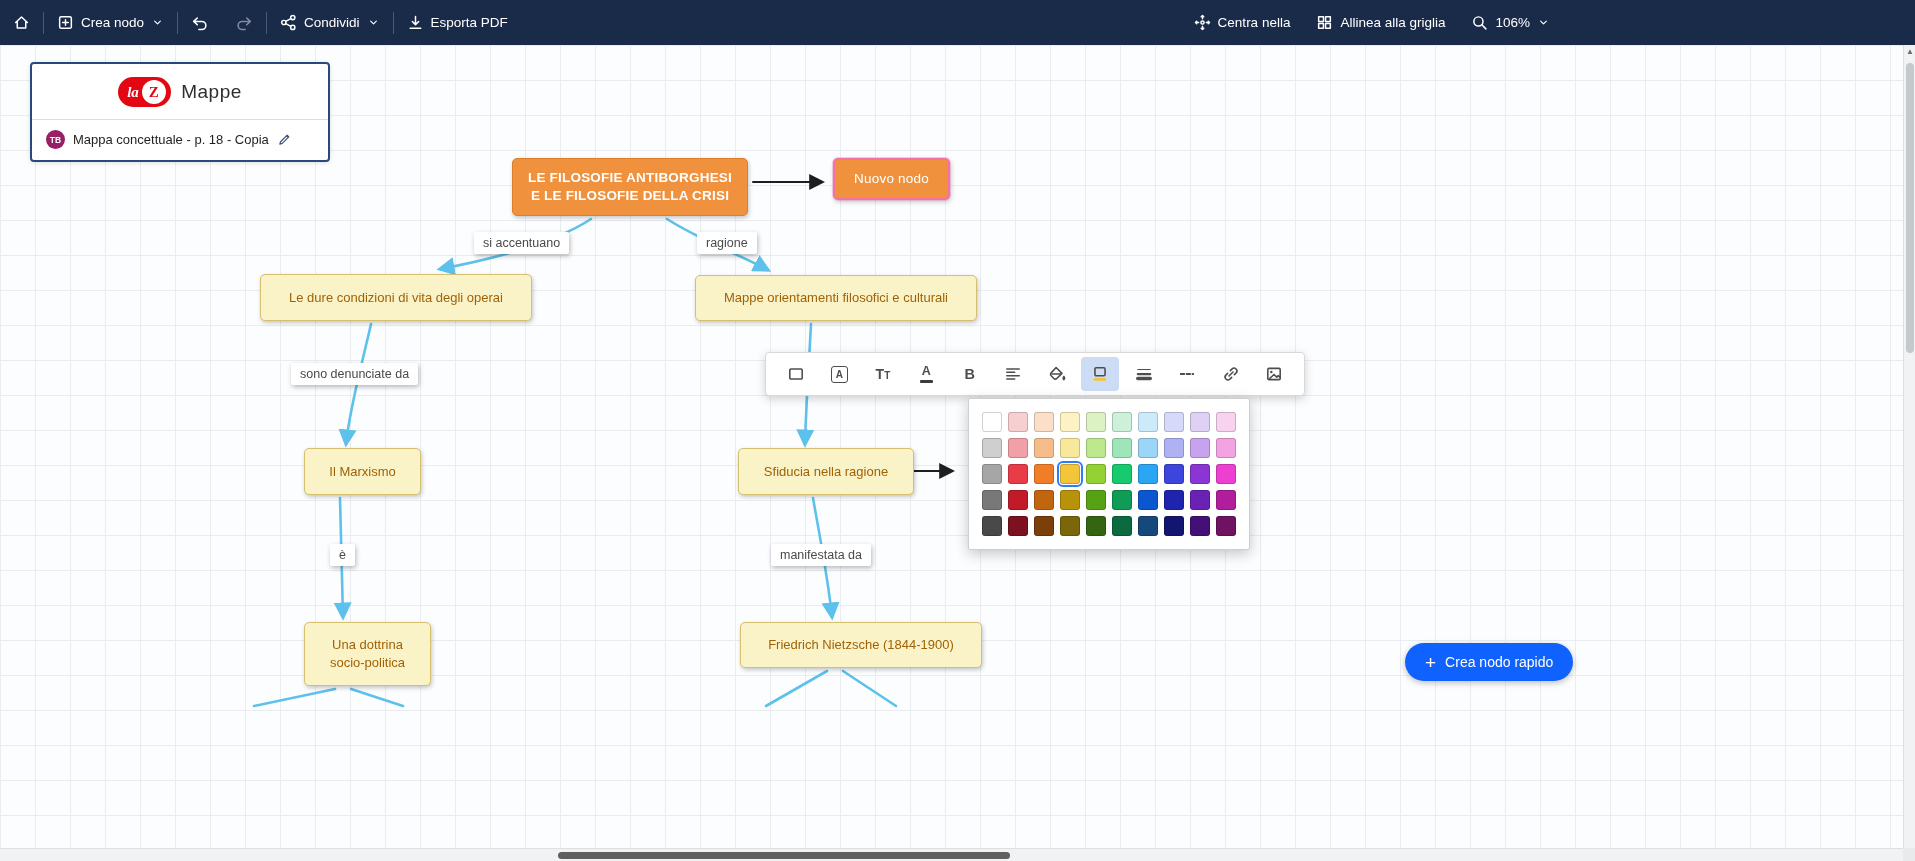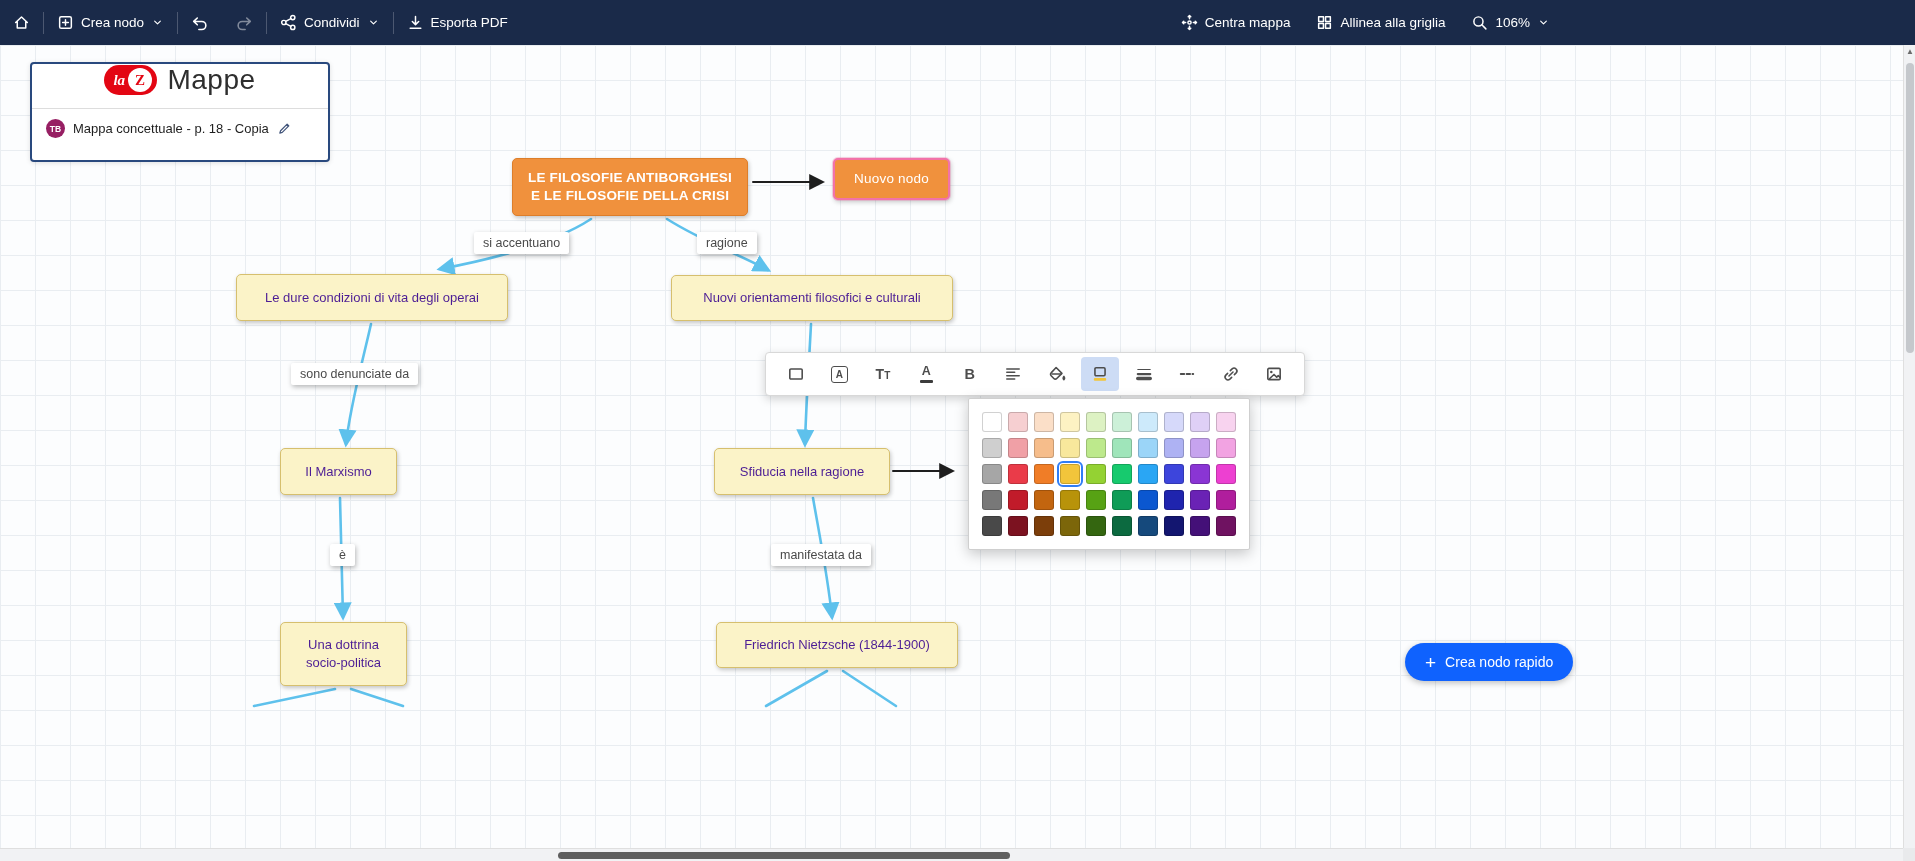--- a/index.html
+++ b/index.html
@@ -17,36 +17,36 @@
 
   
   .canvas { position:absolute; top:45px; left:0; width:1915px; height:816px;
     background-color:#fcfdfe;
     background-image:linear-gradient(#e9edf1 1px, transparent 1px), linear-gradient(90deg,#e9edf1 1px, transparent 1px);
     background-size:35px 35px; }
   .edges { position:absolute; top:-45px; left:0; width:1915px; height:861px; pointer-events:none; }
 
   
   .map-card { position:absolute; left:30px; top:17px; width:300px; height:100px; background:#fff; border:2px solid #29497e; border-radius:4px; box-shadow:0 1px 5px rgba(0,0,0,.12); z-index:10; }
-  .logo { display:flex; align-items:center; justify-content:center; gap:10px; }
+  .logo { display:flex; align-items:center; justify-content:center; gap:10px; padding-top:13px; }
   .logo-mark { width:53px; height:30px; background:#e30613; border-radius:16px; display:flex; align-items:center; padding-left:9px; gap:3px; }
   .logo-la { color:#fff; font-family:"Liberation Serif",serif; font-style:italic; font-weight:bold; font-size:15px; }
   .logo-zcirc { width:24px; height:24px; background:#fff; border-radius:50%; display:flex; align-items:center; justify-content:center; }
   .logo-z { color:#e30613; font-family:"Liberation Serif",serif; font-weight:bold; font-size:15px; }
-  .logo-name { font-size:28px; color:#2e2e2e; letter-spacing:.5px; }
+  .logo-name { font-size:19px; color:#2e2e2e; letter-spacing:.5px; }
   .card-divider { border-top:1px solid #ddd; margin-top:12px; }
   .card-row { display:flex; align-items:center; gap:8px; padding:10px 14px; }
   .avatar { width:19px; height:19px; border-radius:50%; background:#971f63; color:#fff; font-size:8.5px; font-weight:bold; display:flex; align-items:center; justify-content:center; flex:0 0 auto; }
   .map-title { font-size:13px; font-weight:normal; color:#1f1f1f; white-space:nowrap; }
 
   
   .node { position:absolute; display:flex; flex-direction:column; align-items:center; justify-content:center; text-align:center; border-radius:5px; font-size:13px; line-height:1.35; cursor:move; z-index:5; }
   .node-orange { background:#f0913d; border:1px solid #dd7e2a; color:#fff; font-weight:bold; letter-spacing:.2px; box-shadow:1px 2px 4px rgba(0,0,0,.22); }
   .node-selected { border:2px solid #f272a8; box-shadow:0 0 0 1px rgba(242,114,168,.3), 1px 2px 5px rgba(0,0,0,.22); font-weight:normal; }
-  .node-yellow { background:#fbf3c8; border:1px solid #d6bf6e; color:#4c1d95; box-shadow:1px 2px 4px rgba(0,0,0,.22); }
+  .node-yellow { background:#fbf3c8; border:1px solid #d6bf6e; color:#a16207; box-shadow:1px 2px 4px rgba(0,0,0,.22);margin-left:24px; }
   #node-root { left:512px; top:113px; width:236px; height:58px; font-size:13.5px; }
   #node-nuovo { left:833px; top:113px; width:117px; height:42px; font-size:13.5px; }
   #node-condizioni { left:236px; top:229px; width:272px; height:47px; }
   #node-orientamenti { left:671px; top:230px; width:282px; height:46px; }
   #node-marxismo { left:280px; top:403px; width:117px; height:47px; }
   #node-sfiducia { left:714px; top:403px; width:176px; height:47px; }
   #node-dottrina { left:280px; top:577px; width:127px; height:64px; }
   #node-nietzsche { left:716px; top:577px; width:242px; height:46px; }
 
   
@@ -142,21 +142,21 @@
         </svg>
       <span>Esporta PDF</span>
     </button>
 
     <div class="tb-right">
       <button class="tb-btn">
         <svg width="17" height="17" viewBox="0 0 16 16" class="icon-stroke">
             <circle cx="8" cy="8" r="1.5"></circle>
             <path d="M8 1.4 V4.4 M8 11.6 V14.6 M1.4 8 H4.4 M11.6 8 H14.6 M6.8 2.6 L8 1.4 L9.2 2.6 M6.8 13.4 L8 14.6 L9.2 13.4 M2.6 6.8 L1.4 8 L2.6 9.2 M13.4 6.8 L14.6 8 L13.4 9.2"></path>
           </svg>
-        <span>Centra mappa</span>
+        <span>Centra nella</span>
       </button>
       <button class="tb-btn">
         <svg width="17" height="17" viewBox="0 0 16 16" class="icon-stroke">
             <path d="M2.5 2.5 h4.5 v4.5 h-4.5 z M9 2.5 h4.5 v4.5 H9 z M2.5 9 h4.5 v4.5 h-4.5 z M9 9 h4.5 v4.5 H9 z"></path>
           </svg>
         <span>Allinea alla griglia</span>
       </button>
       <button class="tb-btn">
         <svg width="17" height="17" viewBox="0 0 16 16" class="icon-stroke">
             <circle cx="7" cy="7" r="4.3"></circle>
@@ -223,21 +223,21 @@
       <div>LE FILOSOFIE ANTIBORGHESI</div>
       <div>E LE FILOSOFIE DELLA CRISI</div>
     </div>
     <div class="node node-orange node-selected" id="node-nuovo">
       <div>Nuovo nodo</div>
     </div>
     <div class="node node-yellow" id="node-condizioni">
       <div>Le dure condizioni di vita degli operai</div>
     </div>
     <div class="node node-yellow" id="node-orientamenti">
-      <div>Nuovi orientamenti filosofici e culturali</div>
+      <div>Mappe orientamenti filosofici e culturali</div>
     </div>
     <div class="node node-yellow" id="node-marxismo">
       <div>Il Marxismo</div>
     </div>
     <div class="node node-yellow" id="node-sfiducia">
       <div>Sfiducia nella ragione</div>
     </div>
     <div class="node node-yellow" id="node-dottrina">
       <div>Una dottrina</div>
       <div>socio-politica</div>

